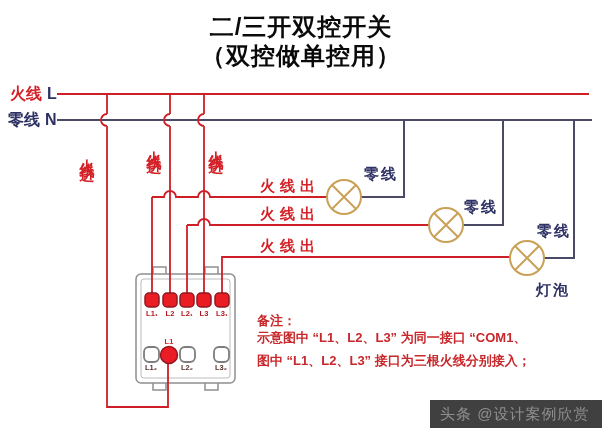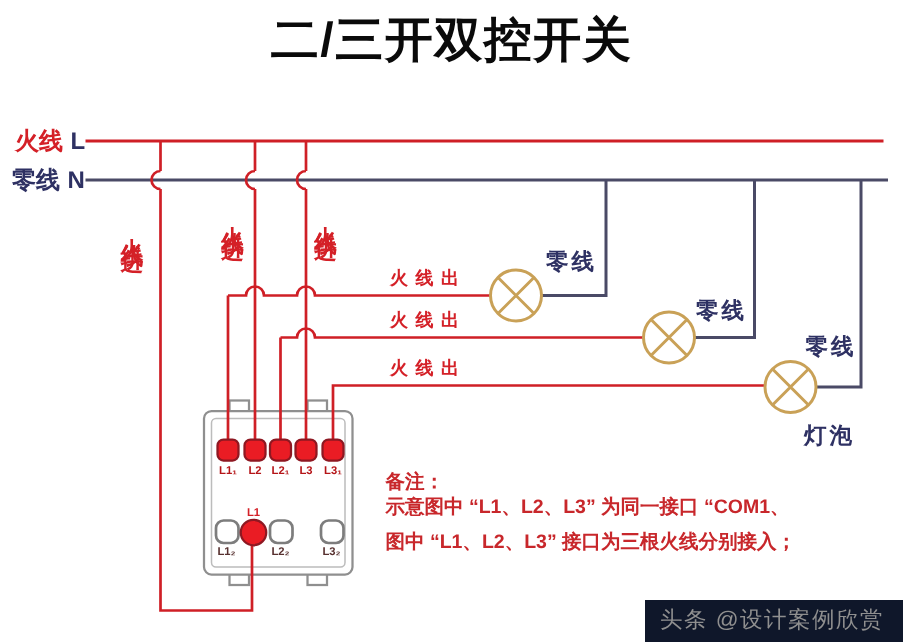--- a/index.html
+++ b/index.html
@@ -3,36 +3,36 @@
 <meta charset="utf-8">
 <style>
   html,body{margin:0;padding:0;background:#fff;}
   #canvas{
     position:relative;width:602px;height:428px;background:#ffffff;overflow:hidden;
     font-family:"Liberation Sans","DejaVu Sans",sans-serif;
   }
   .abs{position:absolute;}
   .title{
     left:0;top:12px;width:602px;text-align:center;
-    font-size:32px;font-weight:bold;color:#0a0a0a;line-height:29px;letter-spacing:1px;
+    font-size:24px;font-weight:bold;color:#0a0a0a;line-height:29px;letter-spacing:1px;
   }
   .bus-label{font-size:16px;font-weight:bold;white-space:nowrap;}
   .bus-label .cn-live{color:#d42027;}
   .bus-label .cn-neutral{color:#2e3163;}
   .bus-label .letter{color:#2e3163;margin-left:5px;}
   .vlabel{
     writing-mode:vertical-rl;text-orientation:upright;
     color:#d42027;font-size:15px;font-weight:bold;letter-spacing:4px;line-height:16px;
   }
-  .hot-out{color:#d42027;font-size:12px;font-weight:bold;letter-spacing:5px;white-space:nowrap;}
+  .hot-out{color:#d42027;font-size:15px;font-weight:bold;letter-spacing:5px;white-space:nowrap;}
   .neu-out{color:#2e3163;font-size:15px;font-weight:bold;letter-spacing:2px;white-space:nowrap;}
   .notes{left:257px;top:312px;width:345px;color:#c8272b;font-size:13px;font-weight:bold;line-height:17px;}
   .notes .gap{margin-top:6px;}
   .watermark{
-    left:430px;top:400px;width:172px;height:28px;background:#0f172a;
+    left:430px;top:400px;width:172px;height:28px;background:#404040;
     color:#8f8f8f;font-size:15px;line-height:28px;padding-left:10px;box-sizing:border-box;
     white-space:nowrap;letter-spacing:1px;
   }
   svg text{font-family:"Liberation Sans","DejaVu Sans",sans-serif;}
   .w-live{stroke:#cf1f26;stroke-width:1.8;fill:none;}
   .w-bus{stroke:#cf1f26;stroke-width:2;fill:none;}
   .w-neu{stroke:#4a4a66;stroke-width:2;fill:none;}
   .lamp{stroke:#c9a157;stroke-width:2;fill:#ffffff;}
   .boxline{stroke:#8f8f8f;stroke-width:1.5;fill:#ffffff;}
   .boxline2{stroke:#bcbcbc;stroke-width:1;fill:none;}
@@ -42,20 +42,21 @@
   .tlabel-bot{fill:#57302f;font-size:7.5px;font-weight:bold;}
   .tlabel-com{fill:#d42027;font-size:7.5px;font-weight:bold;}
 </style>
 </head>
 <body>
 
 <div id="canvas">
 
   <div class="abs title">
     <div>二/三开双控开关</div>
+    <div>（双控做单控用）</div>
   </div>
 
   <svg class="abs" style="left:0;top:0;" width="602" height="428" viewBox="0 0 602 428">
 
     <g>
       <rect x="153" y="267" width="13" height="10" class="boxline"></rect>
       <rect x="205" y="267" width="13" height="10" class="boxline"></rect>
       <rect x="153" y="380" width="13" height="10" class="boxline"></rect>
       <rect x="205" y="380" width="13" height="10" class="boxline"></rect>
       <rect x="136" y="274" width="99" height="109" rx="5" class="boxline"></rect>

